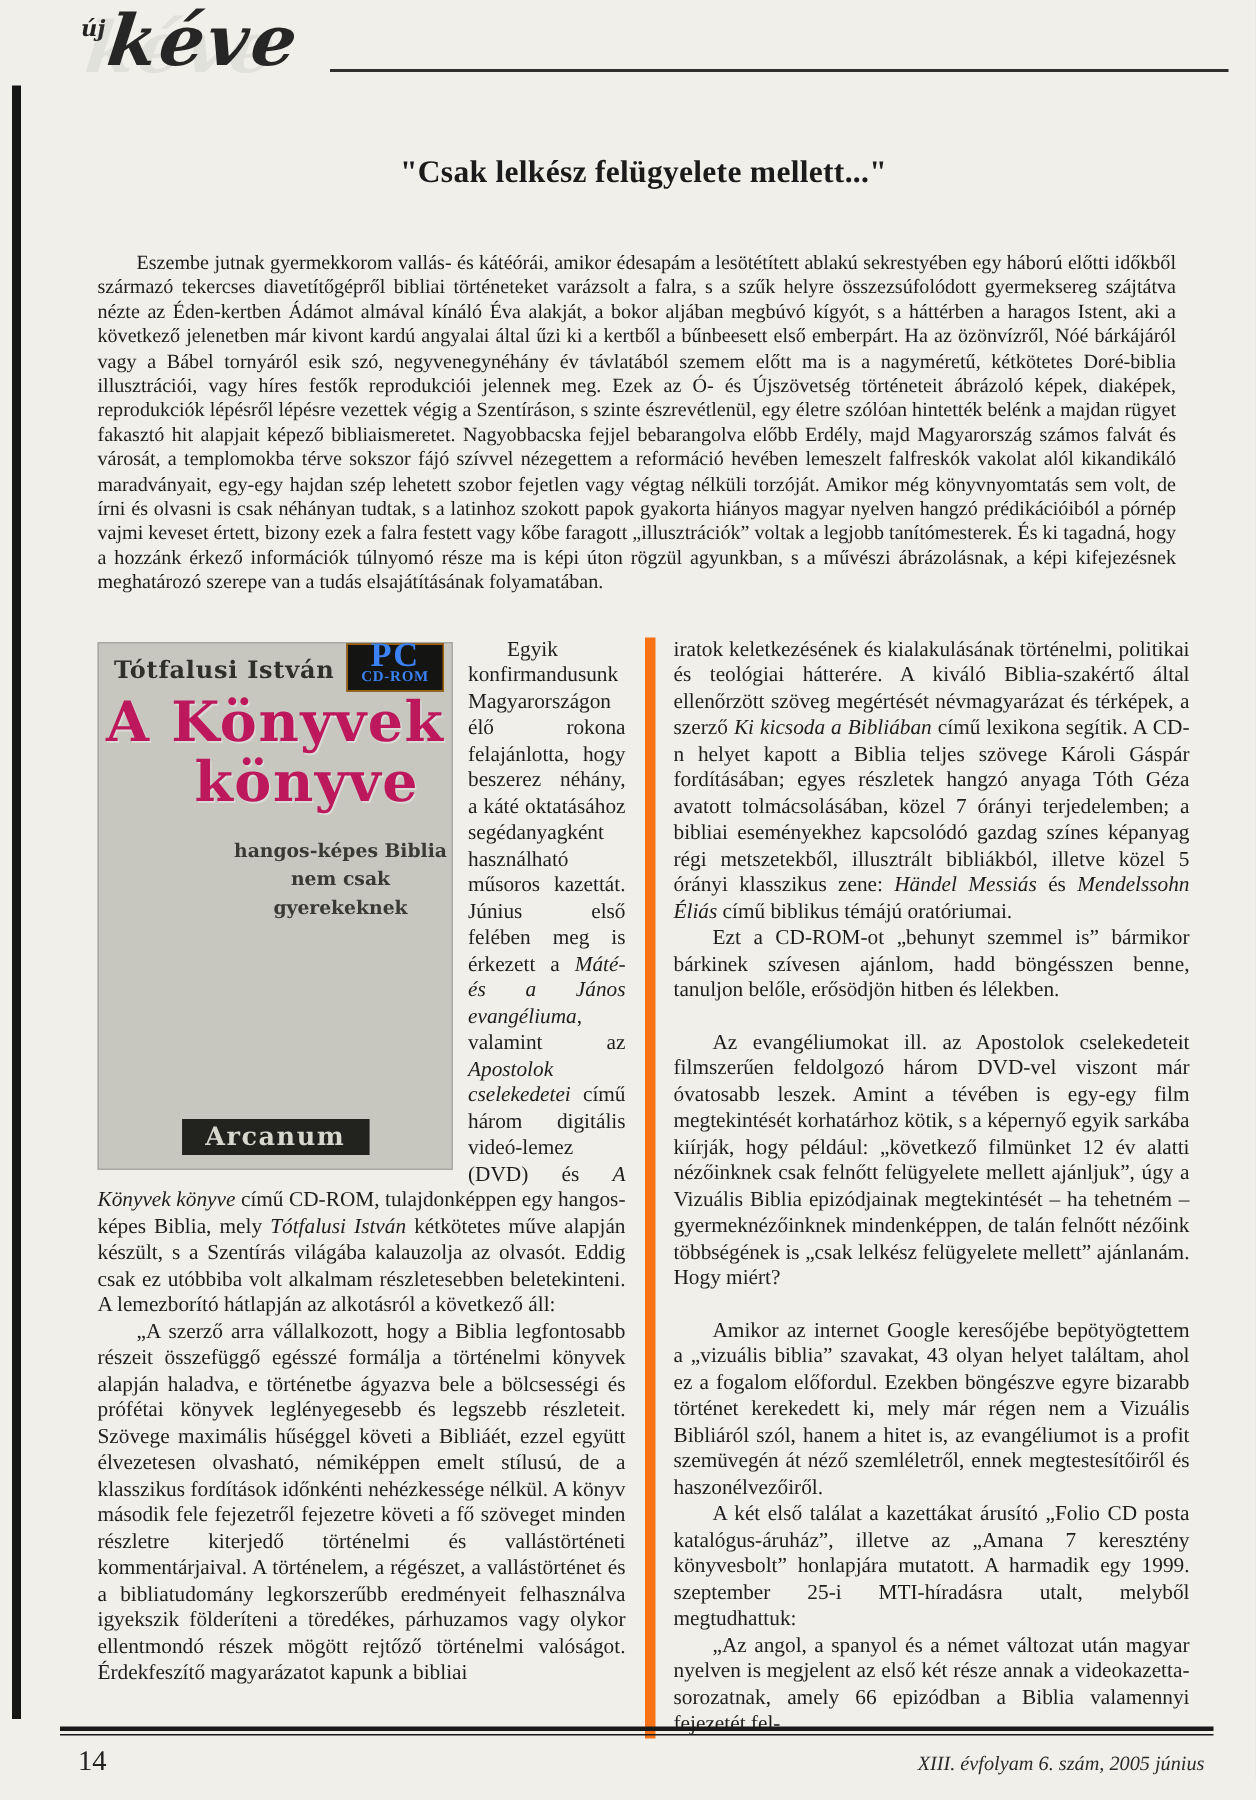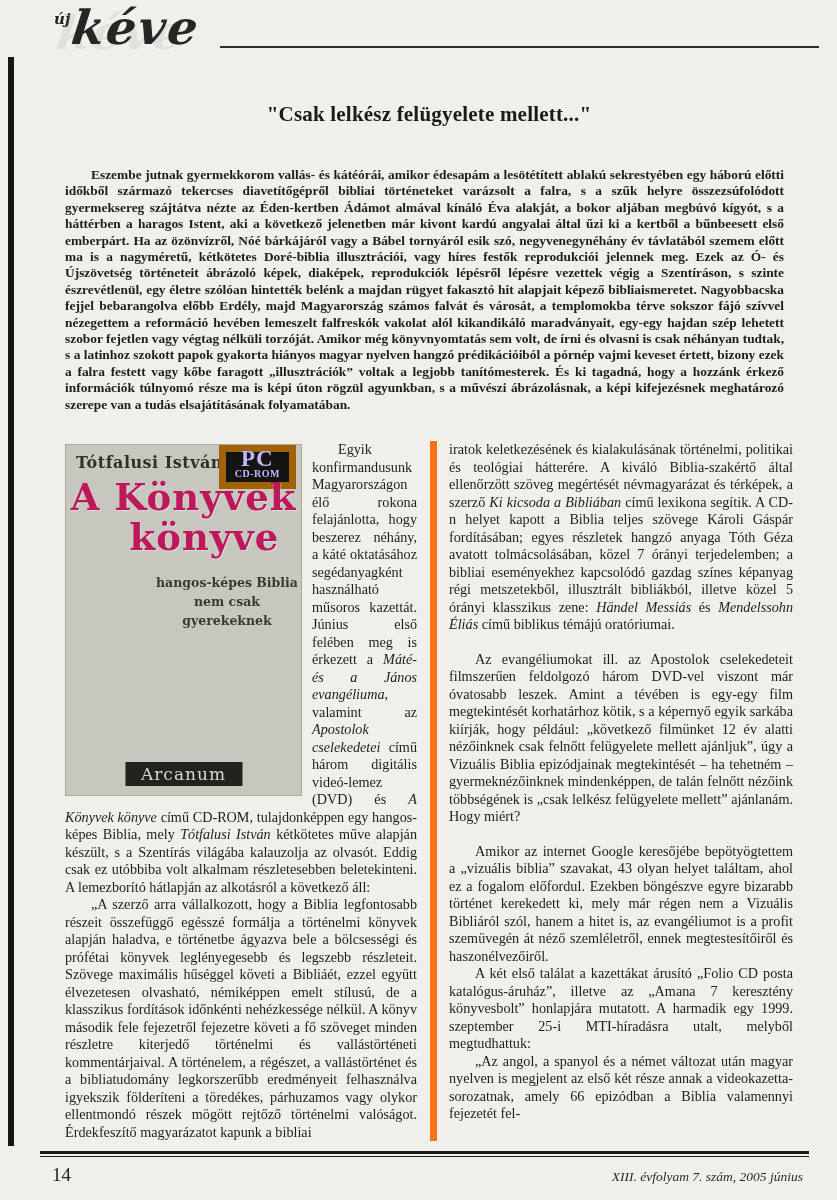--- a/index.html
+++ b/index.html
@@ -30,21 +30,21 @@
     margin:30px 44px 0 65px; text-align:center;
     font-size:21px; font-weight:700; letter-spacing:0.2px; color:#1b1b1b;
   }
 
   
   .para { margin:0; text-align:justify; hyphens:auto; -webkit-hyphens:auto; }
   .para.indent { text-indent:26px; }
   .para.space-before { margin-top:17px; }
   .para i { font-style:italic; }
 
-  .intro { margin:40px 53px 0 65px;font-weight:bold; }
+  .intro { margin:40px 53px 0 65px; }
   .intro .para { font-size:13.4px; line-height:16.4px; }
 
   
   .columns { display:flex; margin:28px 44px 4px 65px; }
   .col-left  { width:352px; }
   .col-right { flex:1; margin-left:13px; border-left:7px solid #f97316; padding-left:12px; }
   .columns .para { font-size:14.2px; line-height:17.5px; }
 
   
   .cover {
@@ -62,41 +62,41 @@
       radial-gradient(30px 44px at 40% 76%, #d9d9d2 30%, rgba(217,217,210,0) 75%),
       radial-gradient(120px 95px at 12% 82%, #3a3a34 30%, rgba(58,58,52,0) 75%),
       radial-gradient(210px 62px at 50% 98%, #45453e 30%, rgba(69,69,62,0) 80%),
       linear-gradient(180deg, #d8d8d2 0%, #c2c2bb 55%, #a3a39b 100%);
   }
   .cover-author {
     position:absolute; top:8px; left:10px; font-family:"DejaVu Serif",serif;
     font-weight:bold; font-size:16px; color:#30302b; letter-spacing:0.5px;
   }
   .cover-badge {
-    position:absolute; top:0; right:5px; background:#141412; color:#c4b5fd;
-    border:7px solid #a16207; padding:0 9px 3px; text-align:center;
+    position:absolute; top:0; right:5px; background:#141412; color:#3b82f6;
+    border:1px solid #a16207; padding:0 9px 3px; text-align:center;
   }
   .badge-pc { display:block; font-weight:bold; font-size:23px; line-height:19px; margin-top:-3px; letter-spacing:1px; }
   .badge-cdrom { display:block; font-weight:bold; font-size:10px; letter-spacing:0.5px; }
   .cover-title {
     position:absolute; top:32px; left:4px; right:4px; text-align:center;
     font-family:"DejaVu Serif",serif; font-weight:bold; color:#be185d;
     text-shadow:1px 1px 0 rgba(255,255,255,0.35);
   }
   .cover-title-l1 { font-size:37px; line-height:40px; letter-spacing:1px; }
   .cover-title-l2 { font-size:37px; line-height:40px; letter-spacing:1px; margin-left:42px; }
   .cover-subtitle {
     position:absolute; top:128px; left:90px; width:142px; text-align:center;
     font-family:"DejaVu Serif",serif; font-weight:bold;
     font-size:12.5px; line-height:19px; color:#3a3a34;
   }
   .cover-publisher {
     position:absolute; bottom:9px; left:50%; transform:translateX(-50%);
     background:#22221e; color:#d7d7cd; padding:2px 16px; white-space:nowrap;
-    font-family:"DejaVu Serif",serif; font-weight:normal; font-size:17px; letter-spacing:1px;
+    font-family:"DejaVu Serif",serif; font-weight:bold; font-size:17px; letter-spacing:1px;
   }
 
   
   .page-footer { position:absolute; left:40px; right:28px; bottom:14px; }
   .footer-rule { height:2px; border-top:3px solid #191919; border-bottom:1px solid #191919; }
   .footer-row { display:flex; justify-content:space-between; align-items:baseline; margin-top:7px; padding:0 6px 0 12px; }
   .page-number { font-size:19px; color:#222; }
   .issue-info { font-style:italic; font-size:13.5px; color:#2a2a2a; }
 </style>
 </head>
@@ -136,28 +136,29 @@
         </div>
         <div class="cover-publisher">Arcanum</div>
       </figure>
       <div class="col-text">
           <p class="para indent"><span>Egyik konfirmandusunk Magyarországon élő rokona felajánlotta, hogy beszerez néhány, a káté oktatásához segédanyagként használható műsoros kazettát. Június első felében meg is érkezett a </span><i>Máté- és a János evangéliuma</i><span>, valamint az </span><i>Apostolok cselekedetei</i><span> című három digitális videó-lemez (DVD) és </span><i>A Könyvek könyve</i><span> című CD-ROM, tulajdonképpen egy hangos-képes Biblia, mely </span><i>Tótfalusi István</i><span> kétkötetes műve alapján készült, s a Szentírás világába kalauzolja az olvasót. Eddig csak ez utóbbiba volt alkalmam részletesebben beletekinteni. A lemezborító hátlapján az alkotásról a következő áll:</span></p>
           <p class="para indent"><span>„A szerző arra vállalkozott, hogy a Biblia legfontosabb részeit összefüggő egésszé formálja a történelmi könyvek alapján haladva, e történetbe ágyazva bele a bölcsességi és prófétai könyvek leglényegesebb és legszebb részleteit. Szövege maximális hűséggel követi a Bibliáét, ezzel együtt élvezetesen olvasható, némiképpen emelt stílusú, de a klasszikus fordítások időnkénti nehézkessége nélkül. A könyv második fele fejezetről fejezetre követi a fő szöveget minden részletre kiterjedő történelmi és vallástörténeti kommentárjaival. A történelem, a régészet, a vallástörténet és a bibliatudomány legkorszerűbb eredményeit felhasználva igyekszik földeríteni a töredékes, párhuzamos vagy olykor ellentmondó részek mögött rejtőző történelmi valóságot. Érdekfeszítő magyarázatot kapunk a bibliai</span></p>
         </div>
     </div>
     <div class="col-right">
         <p class="para"><span>iratok keletkezésének és kialakulásának történelmi, politikai és teológiai hátterére. A kiváló Biblia-szakértő által ellenőrzött szöveg megértését névmagyarázat és térképek, a szerző </span><i>Ki kicsoda a Bibliában</i><span> című lexikona segítik. A CD-n helyet kapott a Biblia teljes szövege Károli Gáspár fordításában; egyes részletek hangzó anyaga Tóth Géza avatott tolmácsolásában, közel 7 órányi terjedelemben; a bibliai eseményekhez kapcsolódó gazdag színes képanyag régi metszetekből, illusztrált bibliákból, illetve közel 5 órányi klasszikus zene: </span><i>Händel Messiás</i><span> és </span><i>Mendelssohn Éliás</i><span> című biblikus témájú oratóriumai.</span></p>
+        <p class="para indent"><span>Ezt a CD-ROM-ot „behunyt szemmel is” bármikor bárkinek szívesen ajánlom, hadd böngésszen benne, tanuljon belőle, erősödjön hitben és lélekben.</span></p>
         <p class="para indent space-before"><span>Az evangéliumokat ill. az Apostolok cselekedeteit filmszerűen feldolgozó három DVD-vel viszont már óvatosabb leszek. Amint a tévében is egy-egy film megtekintését korhatárhoz kötik, s a képernyő egyik sarkába kiírják, hogy például: „következő filmünket 12 év alatti nézőinknek csak felnőtt felügyelete mellett ajánljuk”, úgy a Vizuális Biblia epizódjainak megtekintését – ha tehetném – gyermeknézőinknek mindenképpen, de talán felnőtt nézőink többségének is „csak lelkész felügyelete mellett” ajánlanám. Hogy miért?</span></p>
         <p class="para indent space-before"><span>Amikor az internet Google keresőjébe bepötyögtettem a „vizuális biblia” szavakat, 43 olyan helyet találtam, ahol ez a fogalom előfordul. Ezekben böngészve egyre bizarabb történet kerekedett ki, mely már régen nem a Vizuális Bibliáról szól, hanem a hitet is, az evangéliumot is a profit szemüvegén át néző szemléletről, ennek megtestesítőiről és haszonélvezőiről.</span></p>
         <p class="para indent"><span>A két első találat a kazettákat árusító „Folio CD posta katalógus-áruház”, illetve az „Amana 7 keresztény könyvesbolt” honlapjára mutatott. A harmadik egy 1999. szeptember 25-i MTI-híradásra utalt, melyből megtudhattuk:</span></p>
         <p class="para indent"><span>„Az angol, a spanyol és a német változat után magyar nyelven is megjelent az első két része annak a videokazetta-sorozatnak, amely 66 epizódban a Biblia valamennyi fejezetét fel-</span></p>
       </div>
   </section>
 
   <footer class="page-footer">
     <div class="footer-rule"></div>
     <div class="footer-row">
       <span class="page-number">14</span>
-      <span class="issue-info">XIII. évfolyam 7. szám, 2005 június</span>
+      <span class="issue-info">XIII. évfolyam 6. szám, 2005 június</span>
     </div>
   </footer>
 
 </div>
 
 </body></html>

